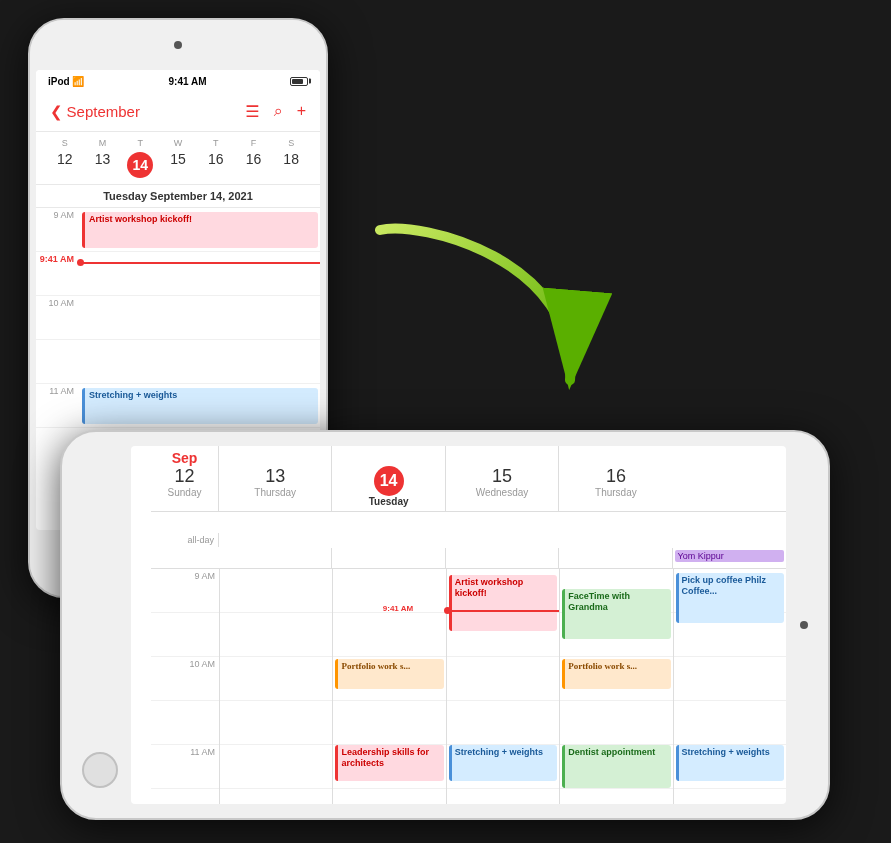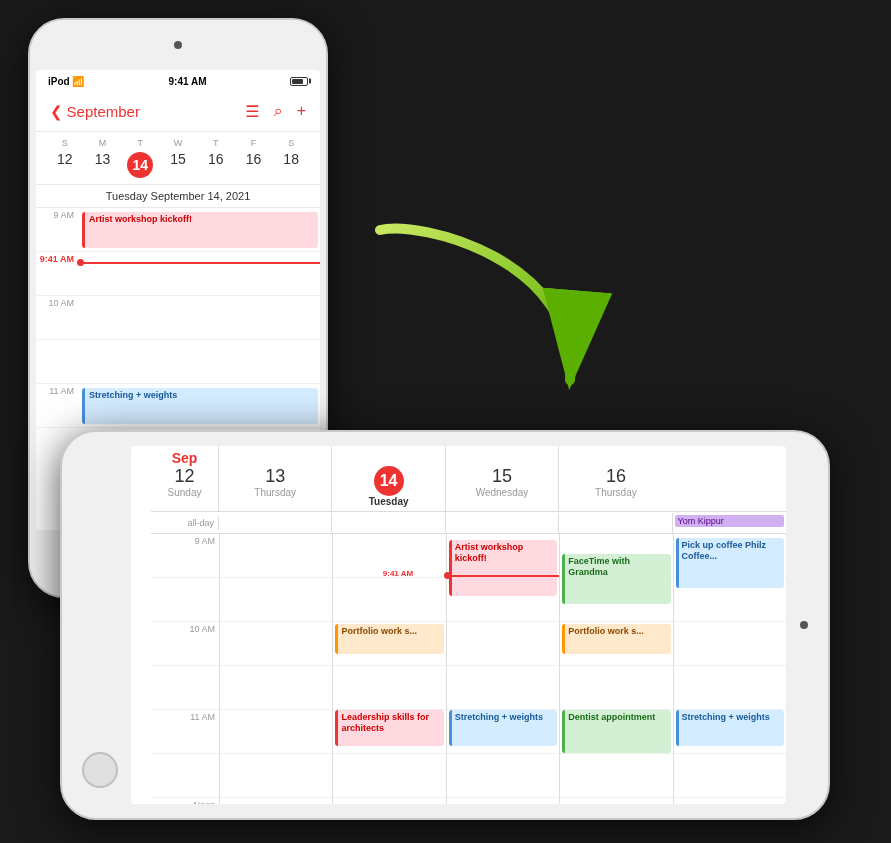--- a/index.html
+++ b/index.html
@@ -117,21 +117,21 @@
       justify-content: center;
       margin: 0 auto;
       font-weight: 600;
     }
 
     .date-subtitle-v {
       text-align: center;
       font-size: 11px;
       color: #333;
       padding: 5px 0;
-      font-weight: 400;
+      font-weight: 700;
       border-bottom: 1px solid #e8e8e8;
       background: #fff;
     }
 
     
     .time-grid-v {
       background: #fff;
       overflow: hidden;
       height: calc(460px - 22px - 40px - 68px - 24px);
       position: relative;
@@ -305,20 +305,21 @@
       font-size: 9px;
       color: #999;
       padding: 2px 4px;
       border-right: 1px solid #ddd;
       text-align: right;
     }
     .allday-cell {
       border-right: 1px solid #ddd;
       padding: 2px;
       min-height: 20px;
+      margin-top: 36px;
     }
     .allday-cell:last-child { border-right: none; }
     .allday-event { font-size: 9px; padding: 1px 3px; border-radius: 2px; }
     .allday-purple { background: #d0b0f0; color: #5a0090; }
 
     
     .cal-h-grid {
       flex: 1;
       overflow-y: auto;
       display: grid;
@@ -363,21 +364,21 @@
       padding: 2px 3px;
       font-size: 9px;
       font-weight: 600;
       overflow: hidden;
       z-index: 2;
       line-height: 1.2;
     }
     .h-evt-pink { background: #ffd9e0; border-left: 3px solid #e33; color: #c00; }
     .h-evt-blue { background: #d4ecff; border-left: 3px solid #4a90d9; color: #1a5a99; }
     .h-evt-green { background: #d4f0d4; border-left: 3px solid #4caf50; color: #1a6b1a; }
-    .h-evt-orange { background: #ffe8cc; border-left: 3px solid #ff9500; color: #8a4a00; }
+    .h-evt-orange { background: #ffe8cc; border-left: 3px solid #ff9500; color: #8a4a00; font-family: Liberation Serif, serif; }
 
     
     .now-line-h {
       position: absolute;
       left: 0;
       right: 0;
       height: 1.5px;
       background: #e33;
       z-index: 10;
     }

